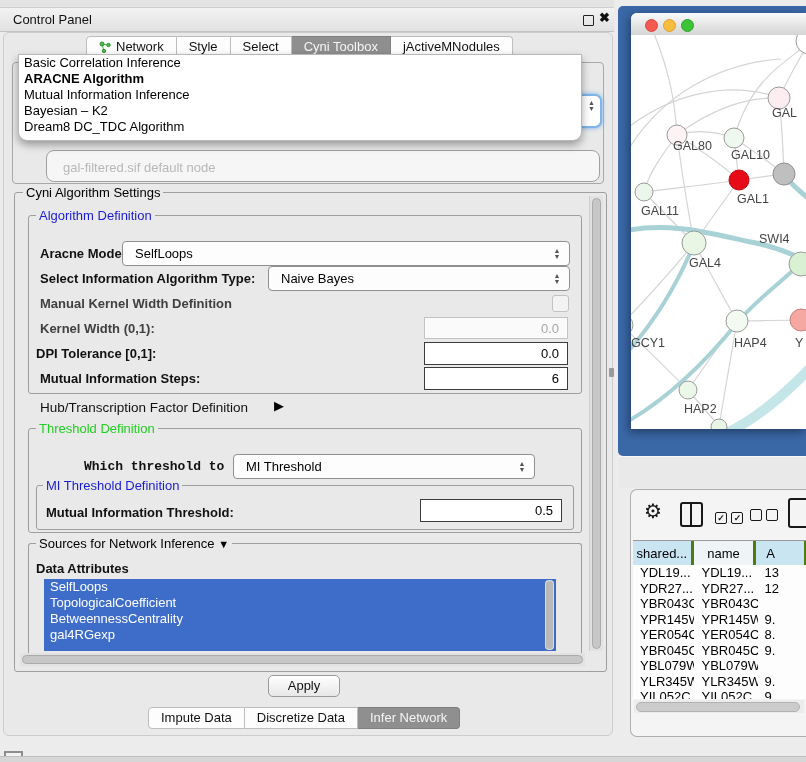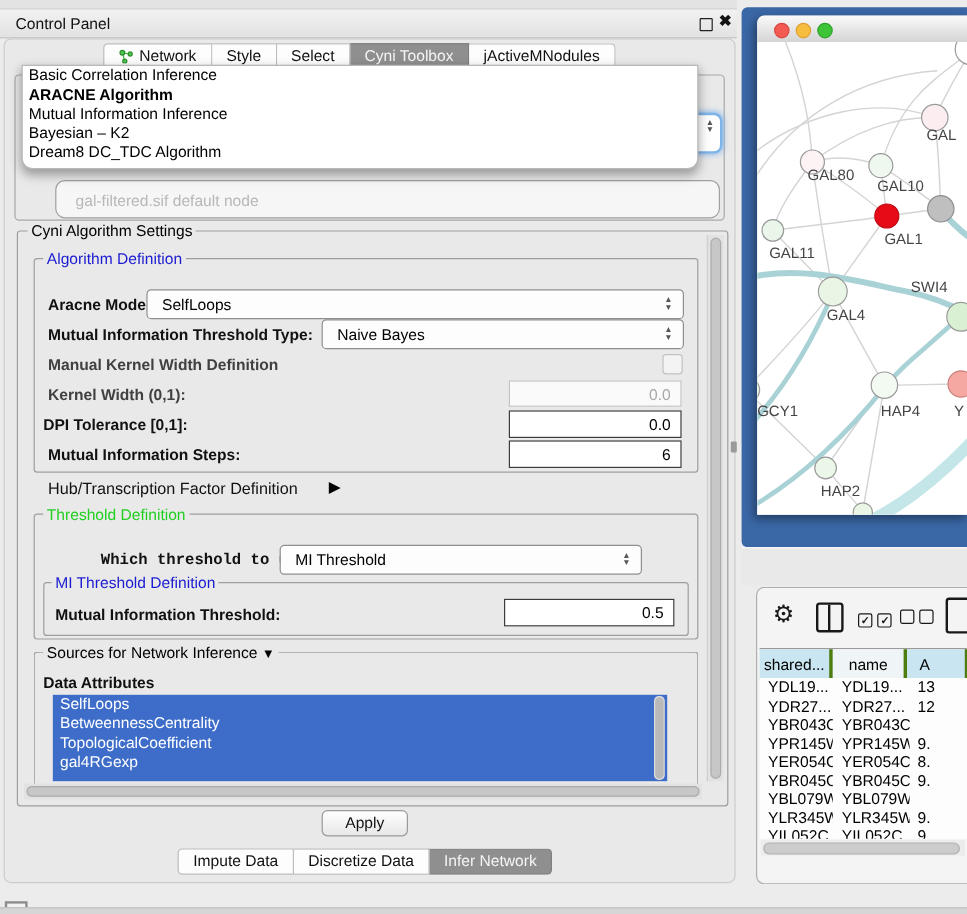--- a/index.html
+++ b/index.html
@@ -150,21 +150,21 @@
 </div>
 
 <div class="abs groupbox" style="left:28px;top:215px;width:552px;height:177px;">
   <span class="grouplabel" style="left:7px;color:#1b1bd1;">Algorithm Definition</span>
 </div>
 <span class="abs lbl" style="left:40px;top:246px;">Aracne Mode:</span>
 <div class="abs combo" style="left:122px;top:241px;width:446px;height:23px;">
   <span class="val">SelfLoops</span>
   <span class="steppers">▲<br>▼</span>
 </div>
-<span class="abs lbl" style="left:40px;top:271px;">Mutual Information Threshold Type:</span>
+<span class="abs lbl" style="left:40px;top:271px;">Select Information Algorithm Type:</span>
 <div class="abs combo" style="left:268px;top:266px;width:300px;height:23px;">
   <span class="val">Naive Bayes</span>
   <span class="steppers">▲<br>▼</span>
 </div>
 <span class="abs lbl dis" style="left:40px;top:296px;">Manual Kernel Width Definition</span>
 <div class="abs checkbox" style="left:552px;top:295px;"></div>
 <span class="abs lbl dis" style="left:40px;top:321px;">Kernel Width (0,1):</span>
 <input class="tfield dis" style="left: 424px; top: 317px; width: 144px; height: 22px;" readonly="" value="0.0">
 <span class="abs lbl" style="left:36px;top:346px;">DPI Tolerance [0,1]:</span>
 <input class="tfield en" style="left: 424px; top: 342px; width: 144px; height: 23px;" value="0.0">
@@ -187,22 +187,22 @@
 </div>
 <span class="abs lbl" style="left:46px;top:505px;">Mutual Information Threshold:</span>
 <input class="tfield en" style="left: 420px; top: 499px; width: 142px; height: 23px;" value="0.5">
 
 <div class="abs groupbox" style="left:28px;top:543px;width:552px;height:112px;border-bottom:none;border-radius:3px 3px 0 0;">
   <span class="grouplabel" style="left:7px;"><span>Sources for Network Inference</span> <span style="font-size:11px;">▼</span></span>
 </div>
 <span class="abs lbl" style="left:36px;top:561px;">Data Attributes</span>
 <div class="abs attrlist" style="left:44px;top:579px;width:512px;height:72px;background:#3e6dc9;" id="attr-list">
     <div class="attr-item">SelfLoops</div>
+    <div class="attr-item">TopologicalCoefficient</div>
     <div class="attr-item">BetweennessCentrality</div>
-    <div class="attr-item">TopologicalCoefficient</div>
     <div class="attr-item">gal4RGexp</div>
   </div>
 <div class="abs" style="left:545px;top:580px;width:9px;height:70px;background:#dcdcdc;border-radius:4px;">
   <div style="position:absolute;left:1px;right:1px;top:1px;bottom:1px;background:#b9b9b9;border-radius:4px;"></div>
 </div>
 
 <div class="abs vscroll" style="left:589px;top:196px;width:13px;height:455px;">
     <div class="thumb"></div>
   </div>
 <div class="abs hscroll" style="left:20px;top:653px;width:565px;height:13px;">

